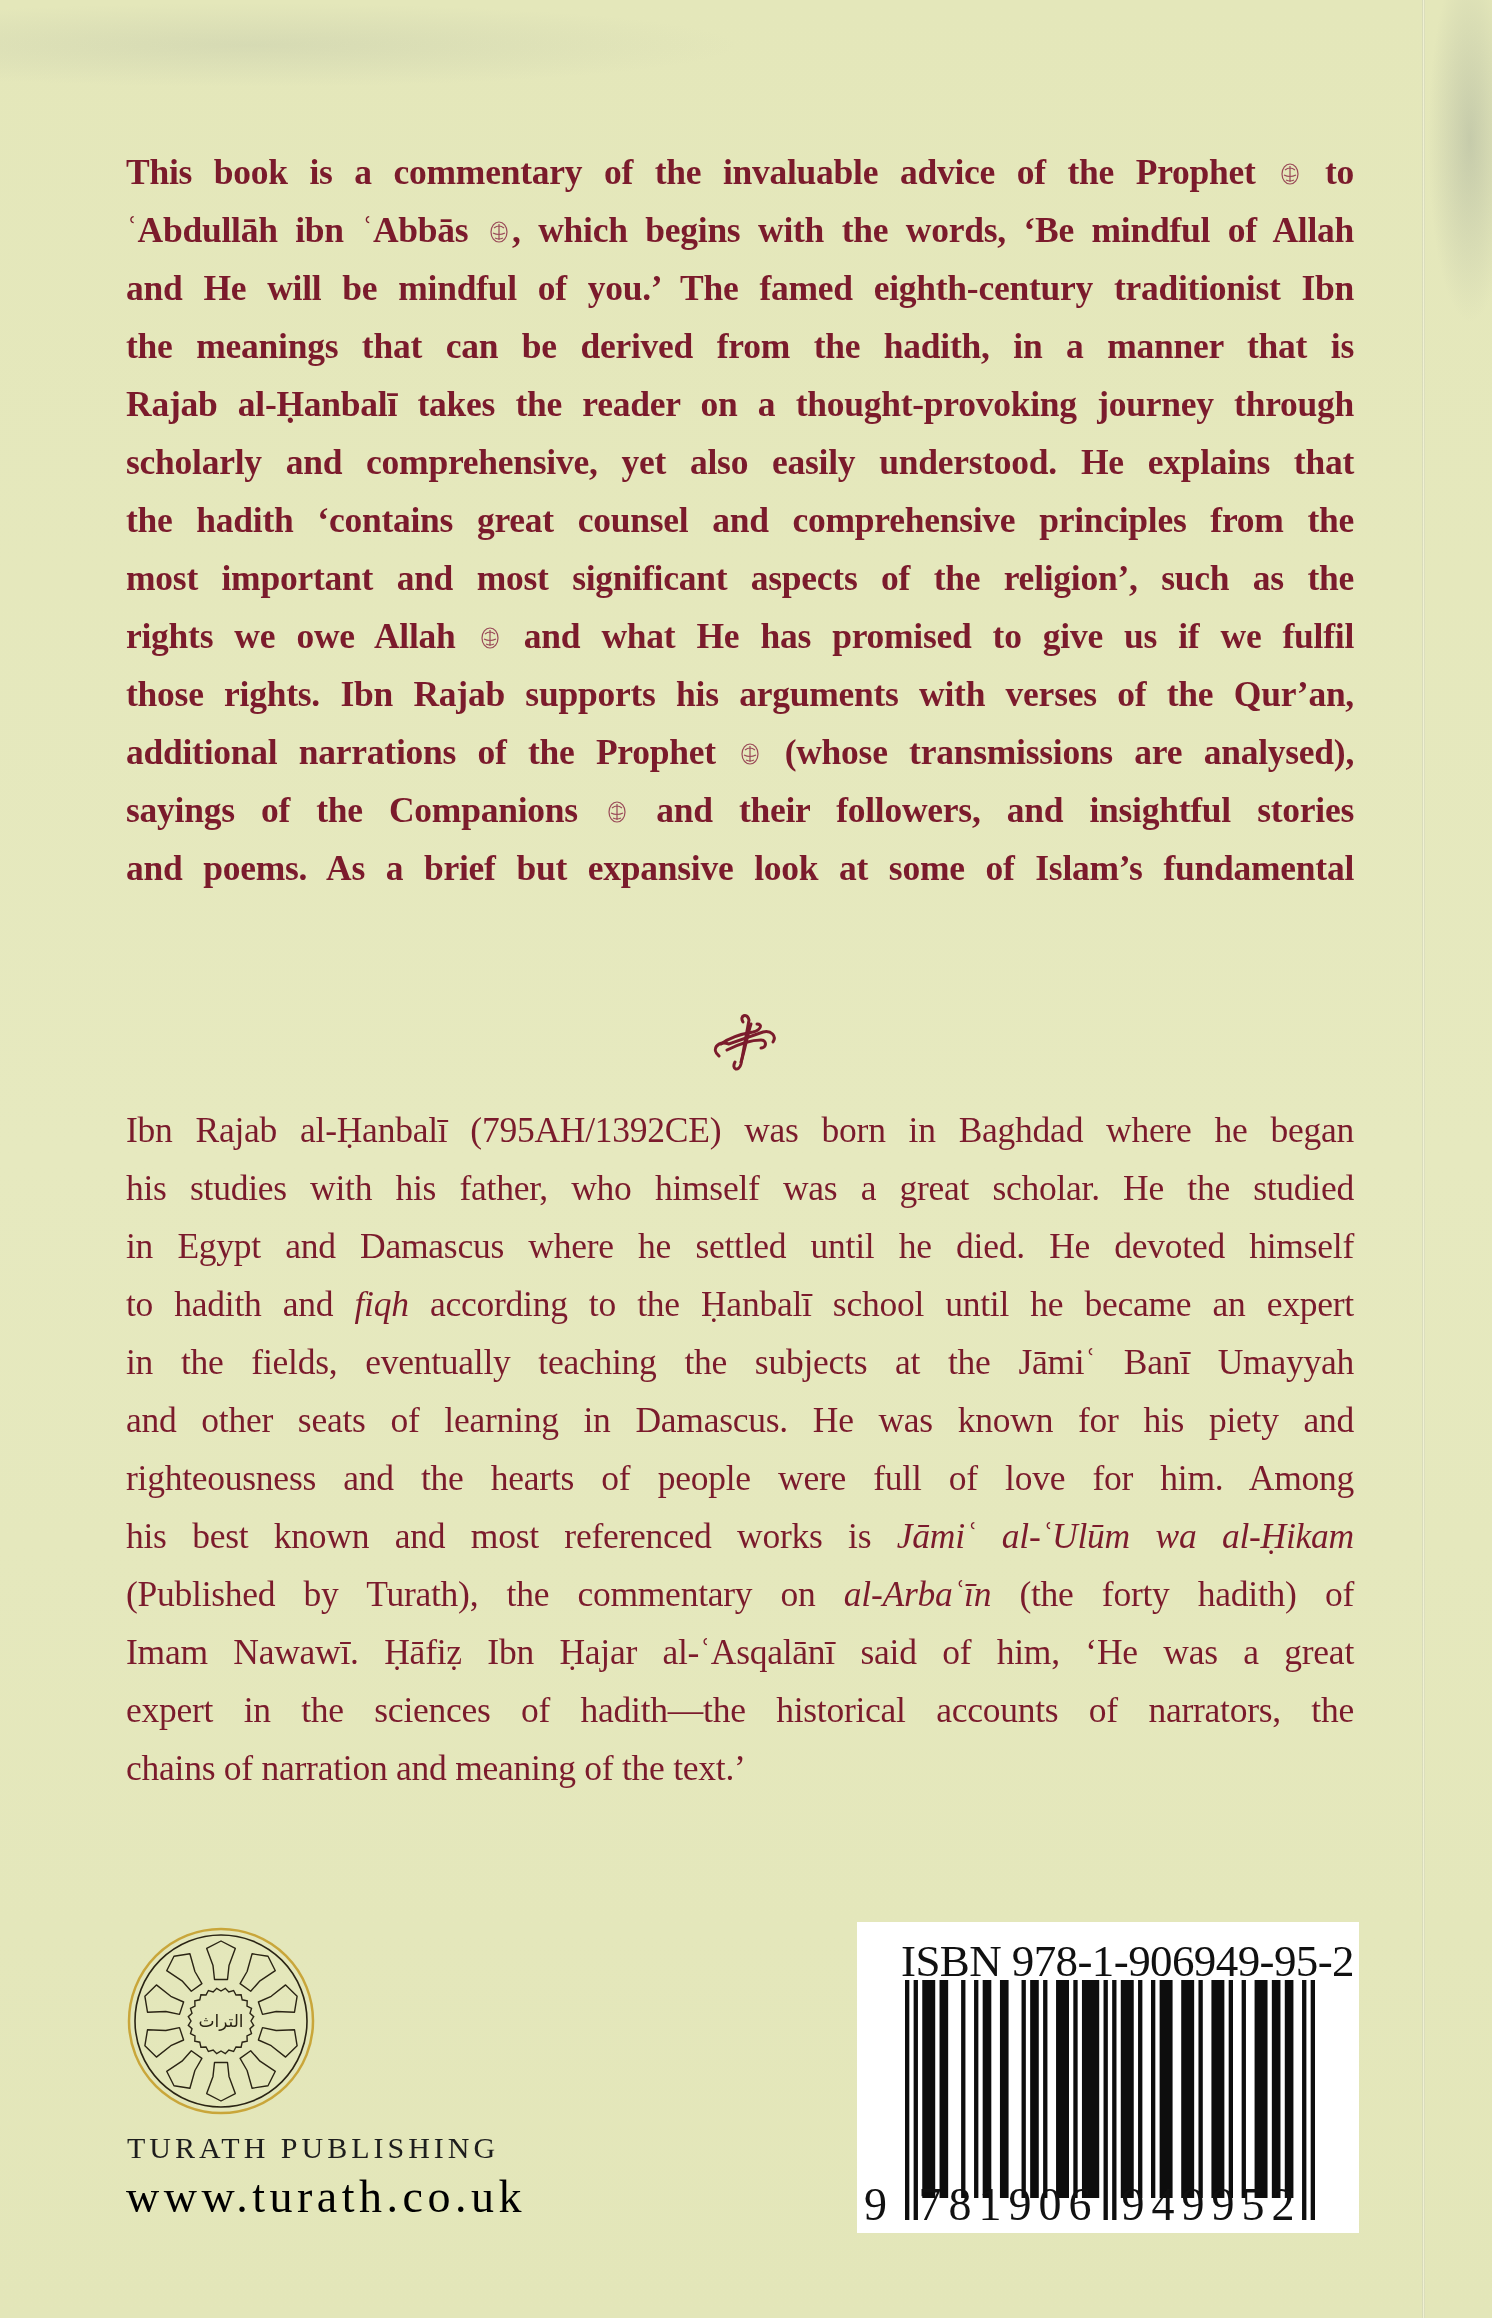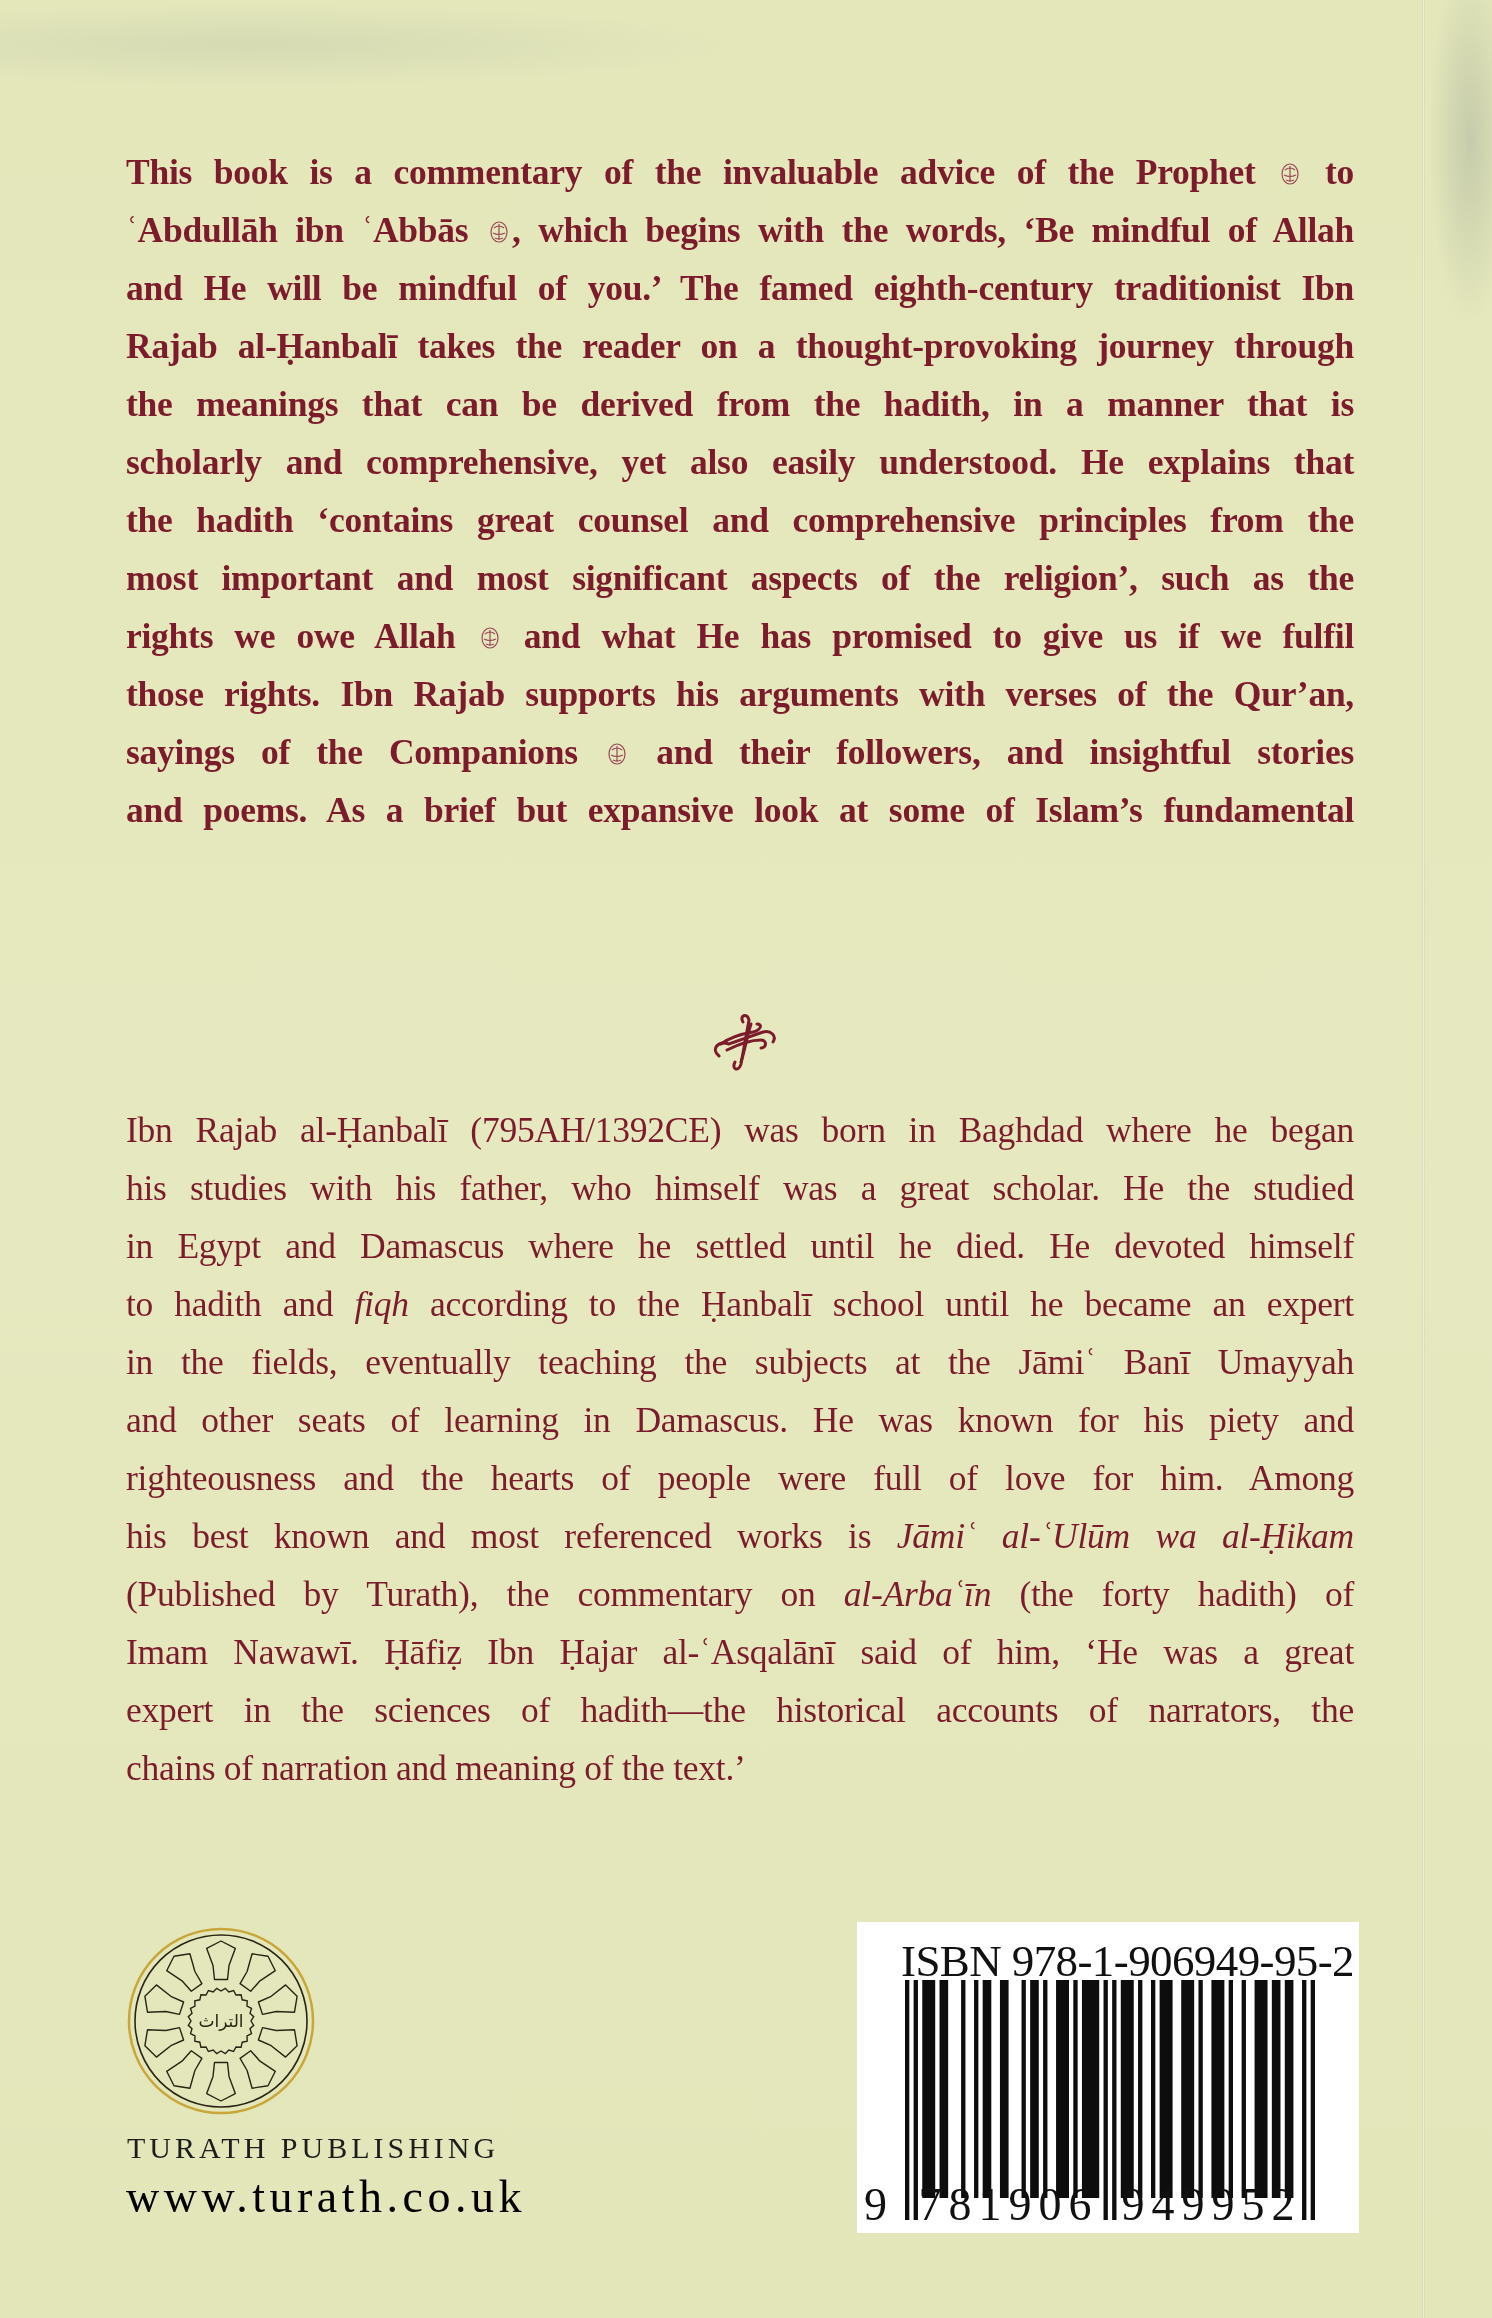--- a/index.html
+++ b/index.html
@@ -68,32 +68,38 @@
             <path d="M6 9 q5 -4 10 0 M5 14 q6 3 12 0 M7 19 q4 2 8 0 M11 5 v16"></path>
           </g>
         </svg></span><span> to</span></span>
     <span class="ln"><span>ʿAbdullāh ibn ʿAbbās </span><span class="honor"><svg viewBox="0 0 22 26" width="22" height="26">
           <g fill="none" stroke="#9a4a58" stroke-width="1.2">
             <ellipse cx="11" cy="13" rx="8" ry="10"></ellipse>
             <path d="M6 9 q5 -4 10 0 M5 14 q6 3 12 0 M7 19 q4 2 8 0 M11 5 v16"></path>
           </g>
         </svg></span><span>, which begins with the words, ‘Be mindful of Allah</span></span>
     <span class="ln"><span>and He will be mindful of you.’ The famed eighth-century traditionist Ibn</span></span>
+    <span class="ln"><span>the meanings that can be derived from the hadith, in a manner that is</span></span>
     <span class="ln"><span>Rajab al-Ḥanbalī takes the reader on a thought-provoking journey through</span></span>
-    <span class="ln"><span>the meanings that can be derived from the hadith, in a manner that is</span></span>
     <span class="ln"><span>scholarly and comprehensive, yet also easily understood. He explains that</span></span>
     <span class="ln"><span>the hadith ‘contains great counsel and comprehensive principles from the</span></span>
     <span class="ln"><span>most important and most significant aspects of the religion’, such as the</span></span>
     <span class="ln"><span>rights we owe Allah </span><span class="honor"><svg viewBox="0 0 22 26" width="22" height="26">
           <g fill="none" stroke="#9a4a58" stroke-width="1.2">
             <ellipse cx="11" cy="13" rx="8" ry="10"></ellipse>
             <path d="M6 9 q5 -4 10 0 M5 14 q6 3 12 0 M7 19 q4 2 8 0 M11 5 v16"></path>
           </g>
         </svg></span><span> and what He has promised to give us if we fulfil</span></span>
     <span class="ln"><span>those rights. Ibn Rajab supports his arguments with verses of the Qur’an,</span></span>
+    <span class="ln"><span>additional narrations of the Prophet </span><span class="honor"><svg viewBox="0 0 22 26" width="22" height="26">
+          <g fill="none" stroke="#9a4a58" stroke-width="1.2">
+            <ellipse cx="11" cy="13" rx="8" ry="10"></ellipse>
+            <path d="M6 9 q5 -4 10 0 M5 14 q6 3 12 0 M7 19 q4 2 8 0 M11 5 v16"></path>
+          </g>
+        </svg></span><span> (whose transmissions are analysed),</span></span>
     <span class="ln"><span>sayings of the Companions </span><span class="honor"><svg viewBox="0 0 22 26" width="22" height="26">
           <g fill="none" stroke="#9a4a58" stroke-width="1.2">
             <ellipse cx="11" cy="13" rx="8" ry="10"></ellipse>
             <path d="M6 9 q5 -4 10 0 M5 14 q6 3 12 0 M7 19 q4 2 8 0 M11 5 v16"></path>
           </g>
         </svg></span><span> and their followers, and insightful stories</span></span>
     <span class="ln"><span>and poems. As a brief but expansive look at some of Islam’s fundamental</span></span>
   </div>
 
 <svg class="ornament" viewBox="0 0 80 64">

